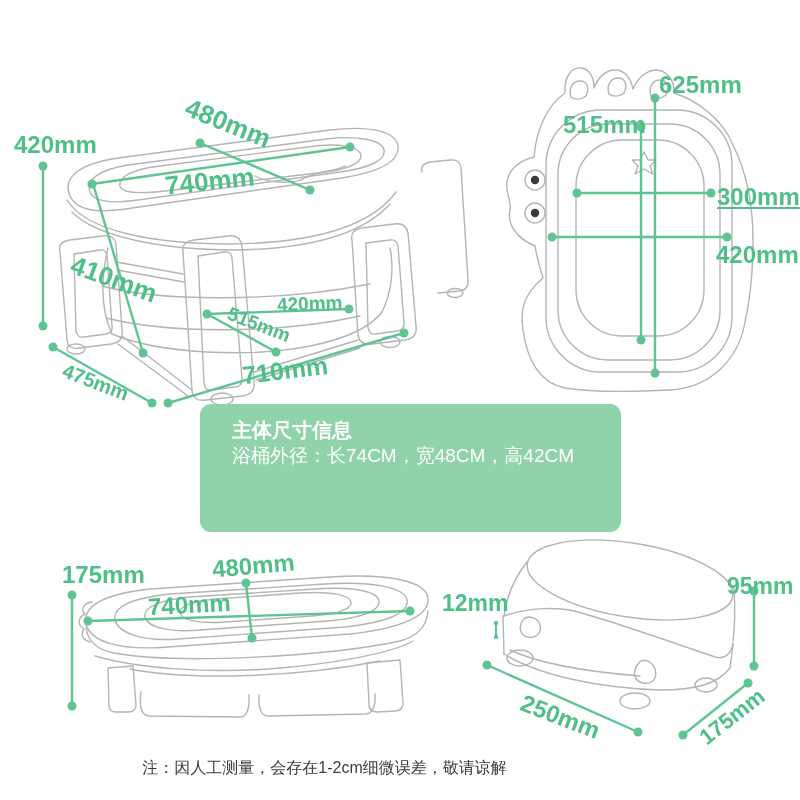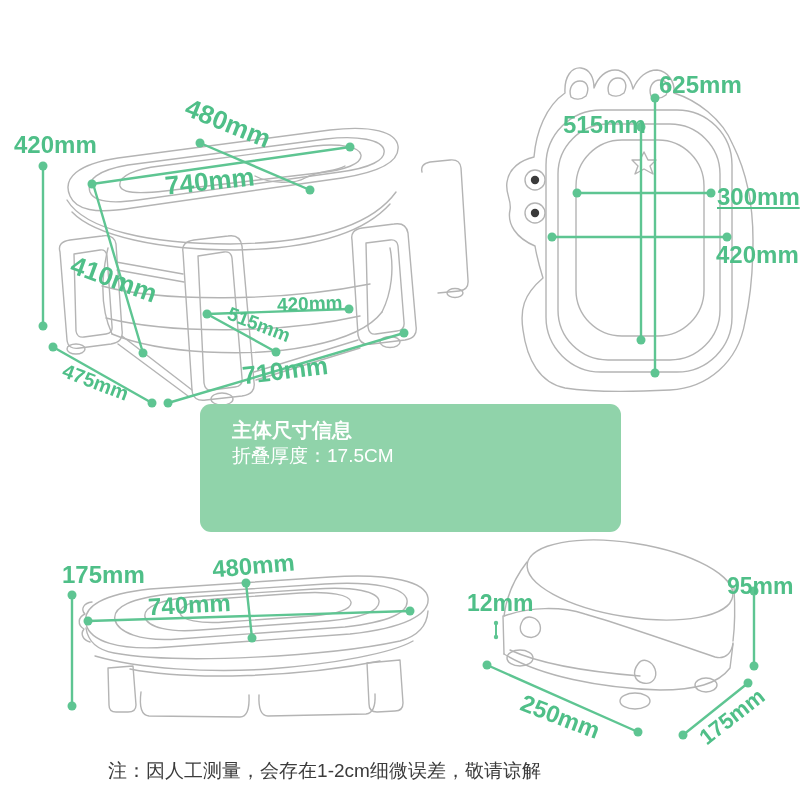--- a/index.html
+++ b/index.html
@@ -24,21 +24,21 @@
     box-sizing:border-box;
     padding:13px 10px 0 32px;
   }
   .info-box .title{font-size:20px;font-weight:bold;line-height:26px;}
   .info-box .line{font-size:19px;line-height:25px;}
   .note{
     position:absolute;
     left:0;top:758px;width:649px;
     text-align:center;
     color:#3b3b3b;
-    font-size:19px;
+    font-size:16px;
   }
 </style>
 </head>
 <body>
 
 <div class="stage">
 
   <svg class="artsvg" width="800" height="800" viewBox="0 0 800 800">
     <g fill="none" stroke="#b4b4b4" stroke-width="1.4" stroke-linecap="round" stroke-linejoin="round">
 
@@ -207,25 +207,25 @@
 
   <span class="dim-label" style="left:659px;top:72px;font-size:24px;">625mm</span>
   <span class="dim-label" style="left:563px;top:112px;font-size:24px;">515mm</span>
   <span class="dim-label" style="left:717px;top:184px;font-size:24px;text-decoration:underline;">300mm</span>
   <span class="dim-label" style="left:716px;top:242px;font-size:24px;">420mm</span>
 
   <span class="dim-label" style="left:62px;top:562px;font-size:24px;">175mm</span>
   <span class="dim-label" style="left:212px;top:553px;font-size:24px;transform:rotate(-5deg);">480mm</span>
   <span class="dim-label" style="left:148px;top:592px;font-size:24px;transform:rotate(-3deg);">740mm</span>
 
-  <span class="dim-label" style="left:442px;top:591px;font-size:23px;margin-left:25px;">12mm</span>
+  <span class="dim-label" style="left:442px;top:591px;font-size:23px;">12mm</span>
   <span class="dim-label" style="left:727px;top:562px;font-size:23px;margin-top:12px;">95mm</span>
   <span class="dim-label" style="left:519px;top:704px;font-size:24px;transform:rotate(21deg);">250mm</span>
   <span class="dim-label" style="left:694px;top:705px;font-size:22px;transform:rotate(-38deg);">175mm</span>
 
   <div class="info-box">
     <div class="title">主体尺寸信息</div>
-    <div class="line">折叠厚度：17.5CM</div>
+    <div class="line">浴桶外径：长74CM，宽48CM，高42CM</div>
   </div>
 
   <div class="note">注：因人工测量，会存在1-2cm细微误差，敬请谅解</div>
 
 </div>
 
 </body></html>

